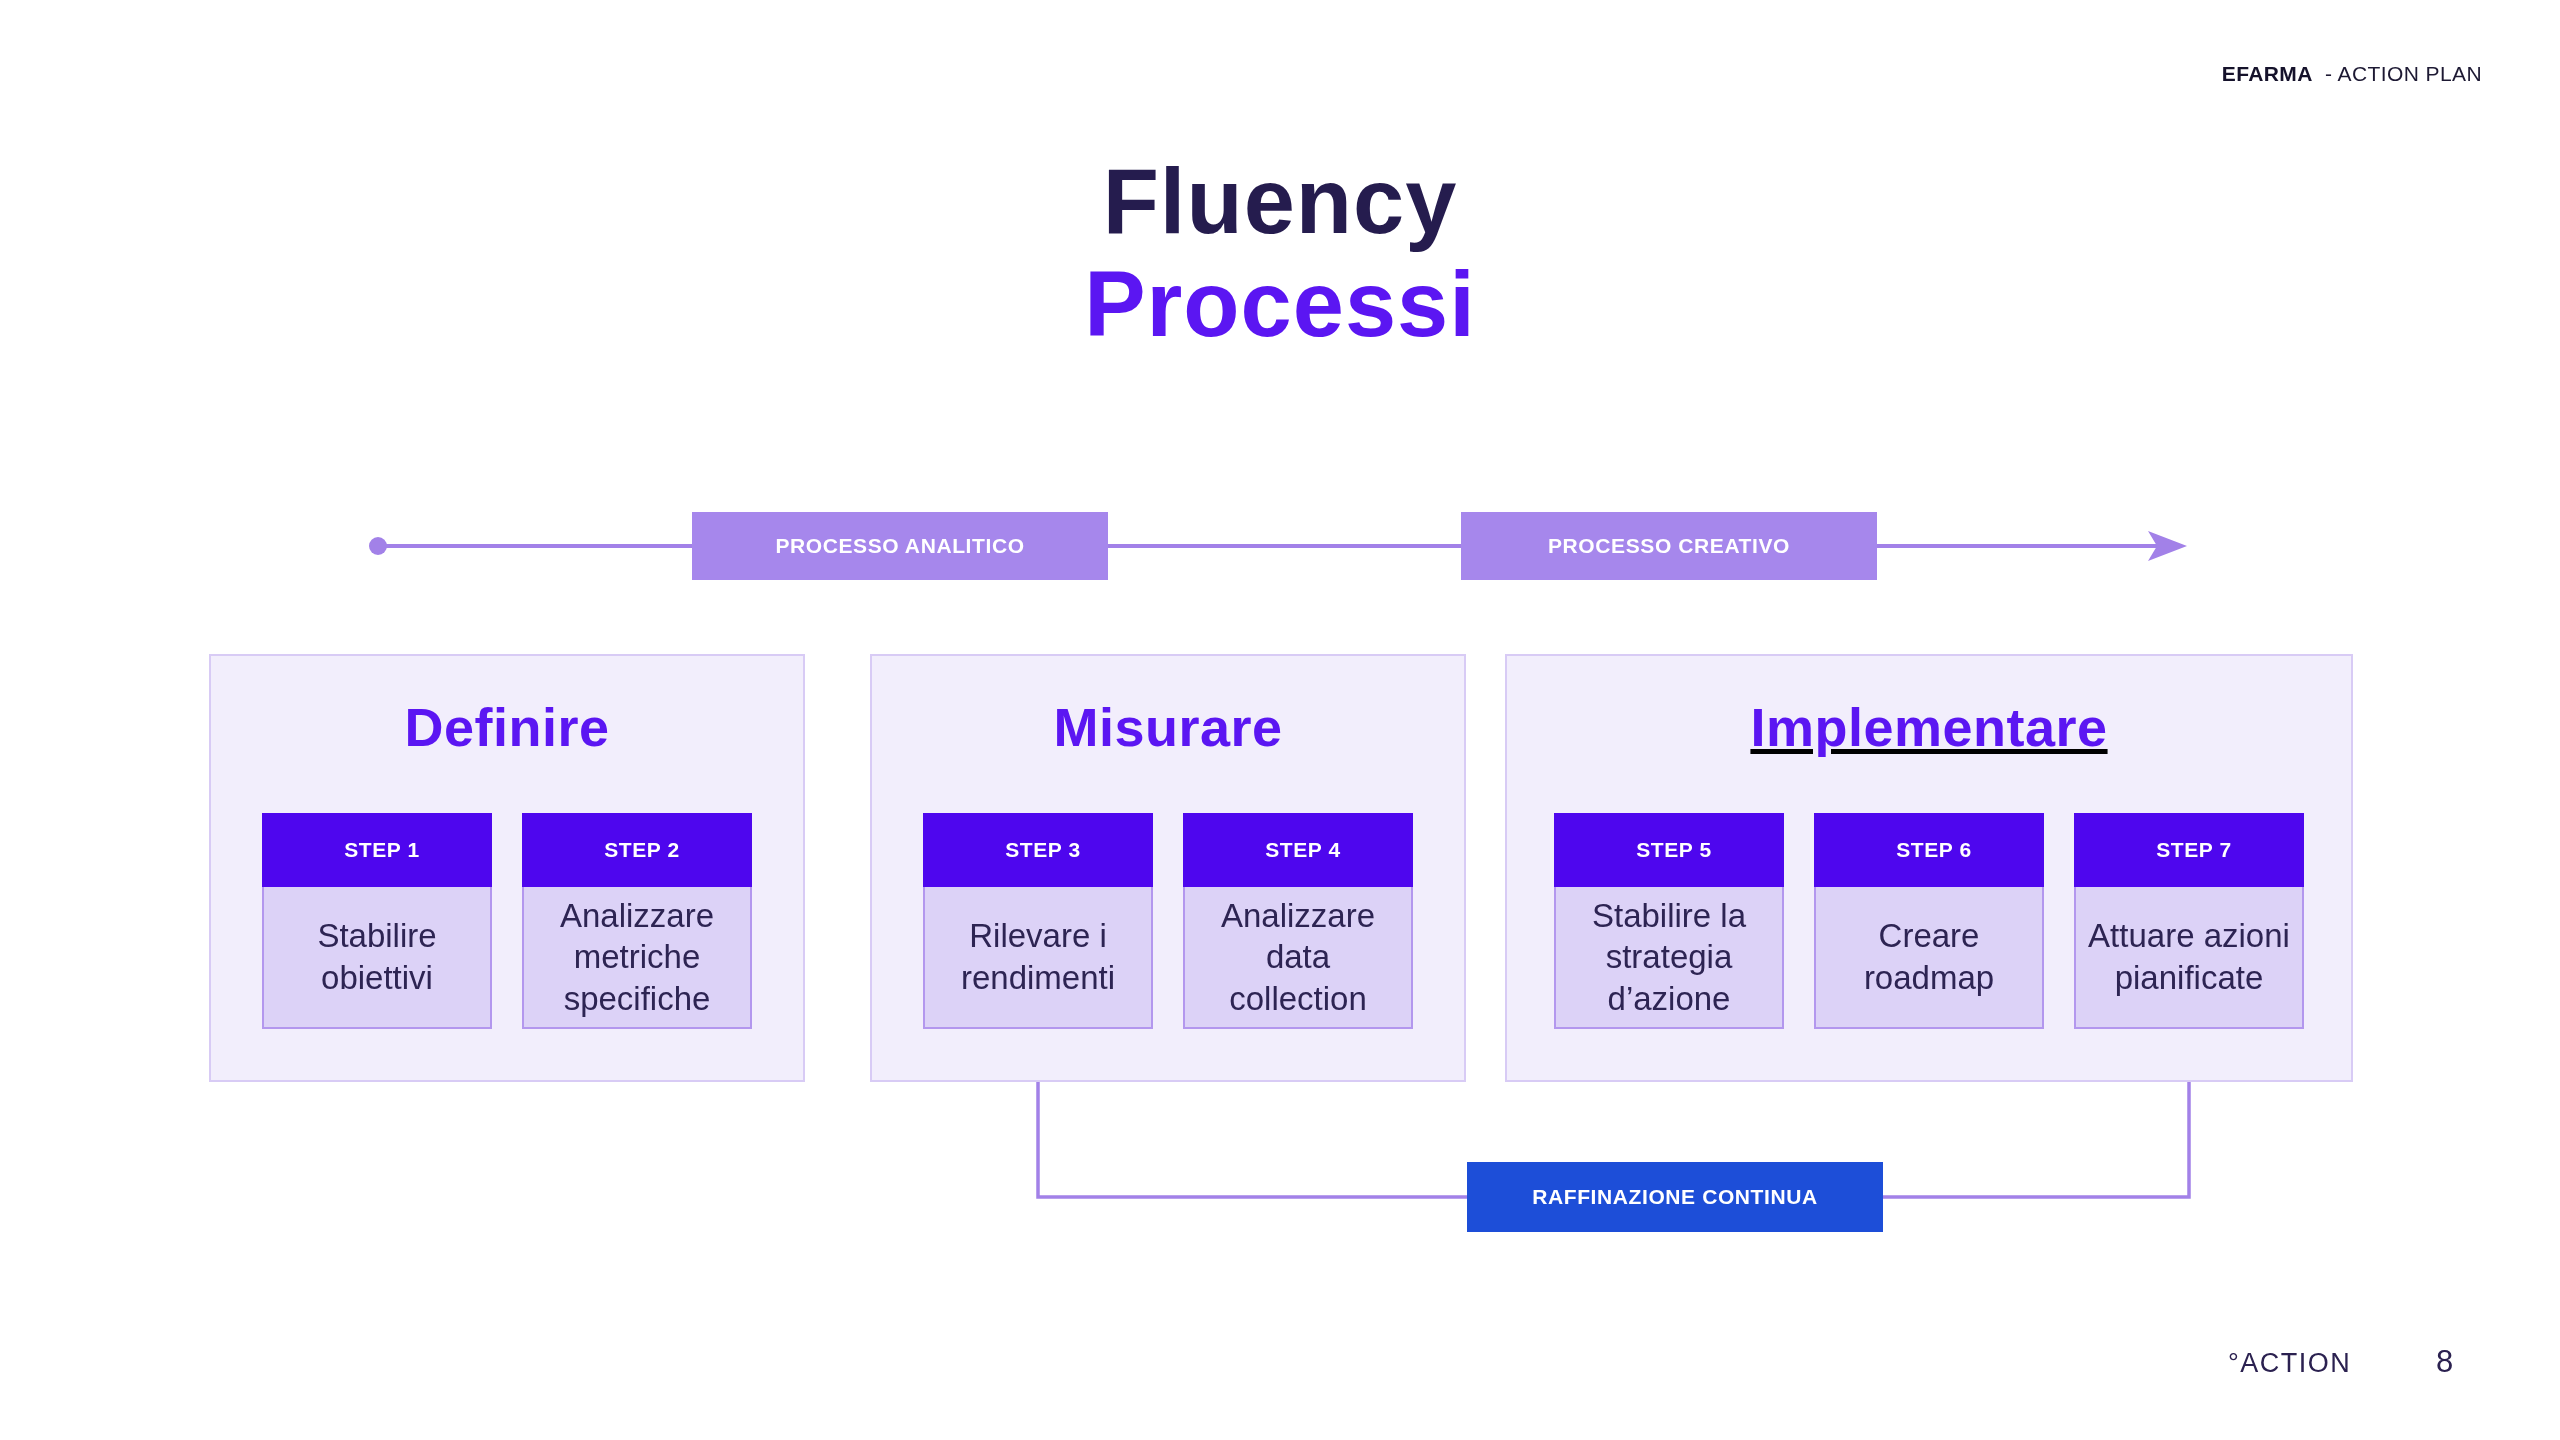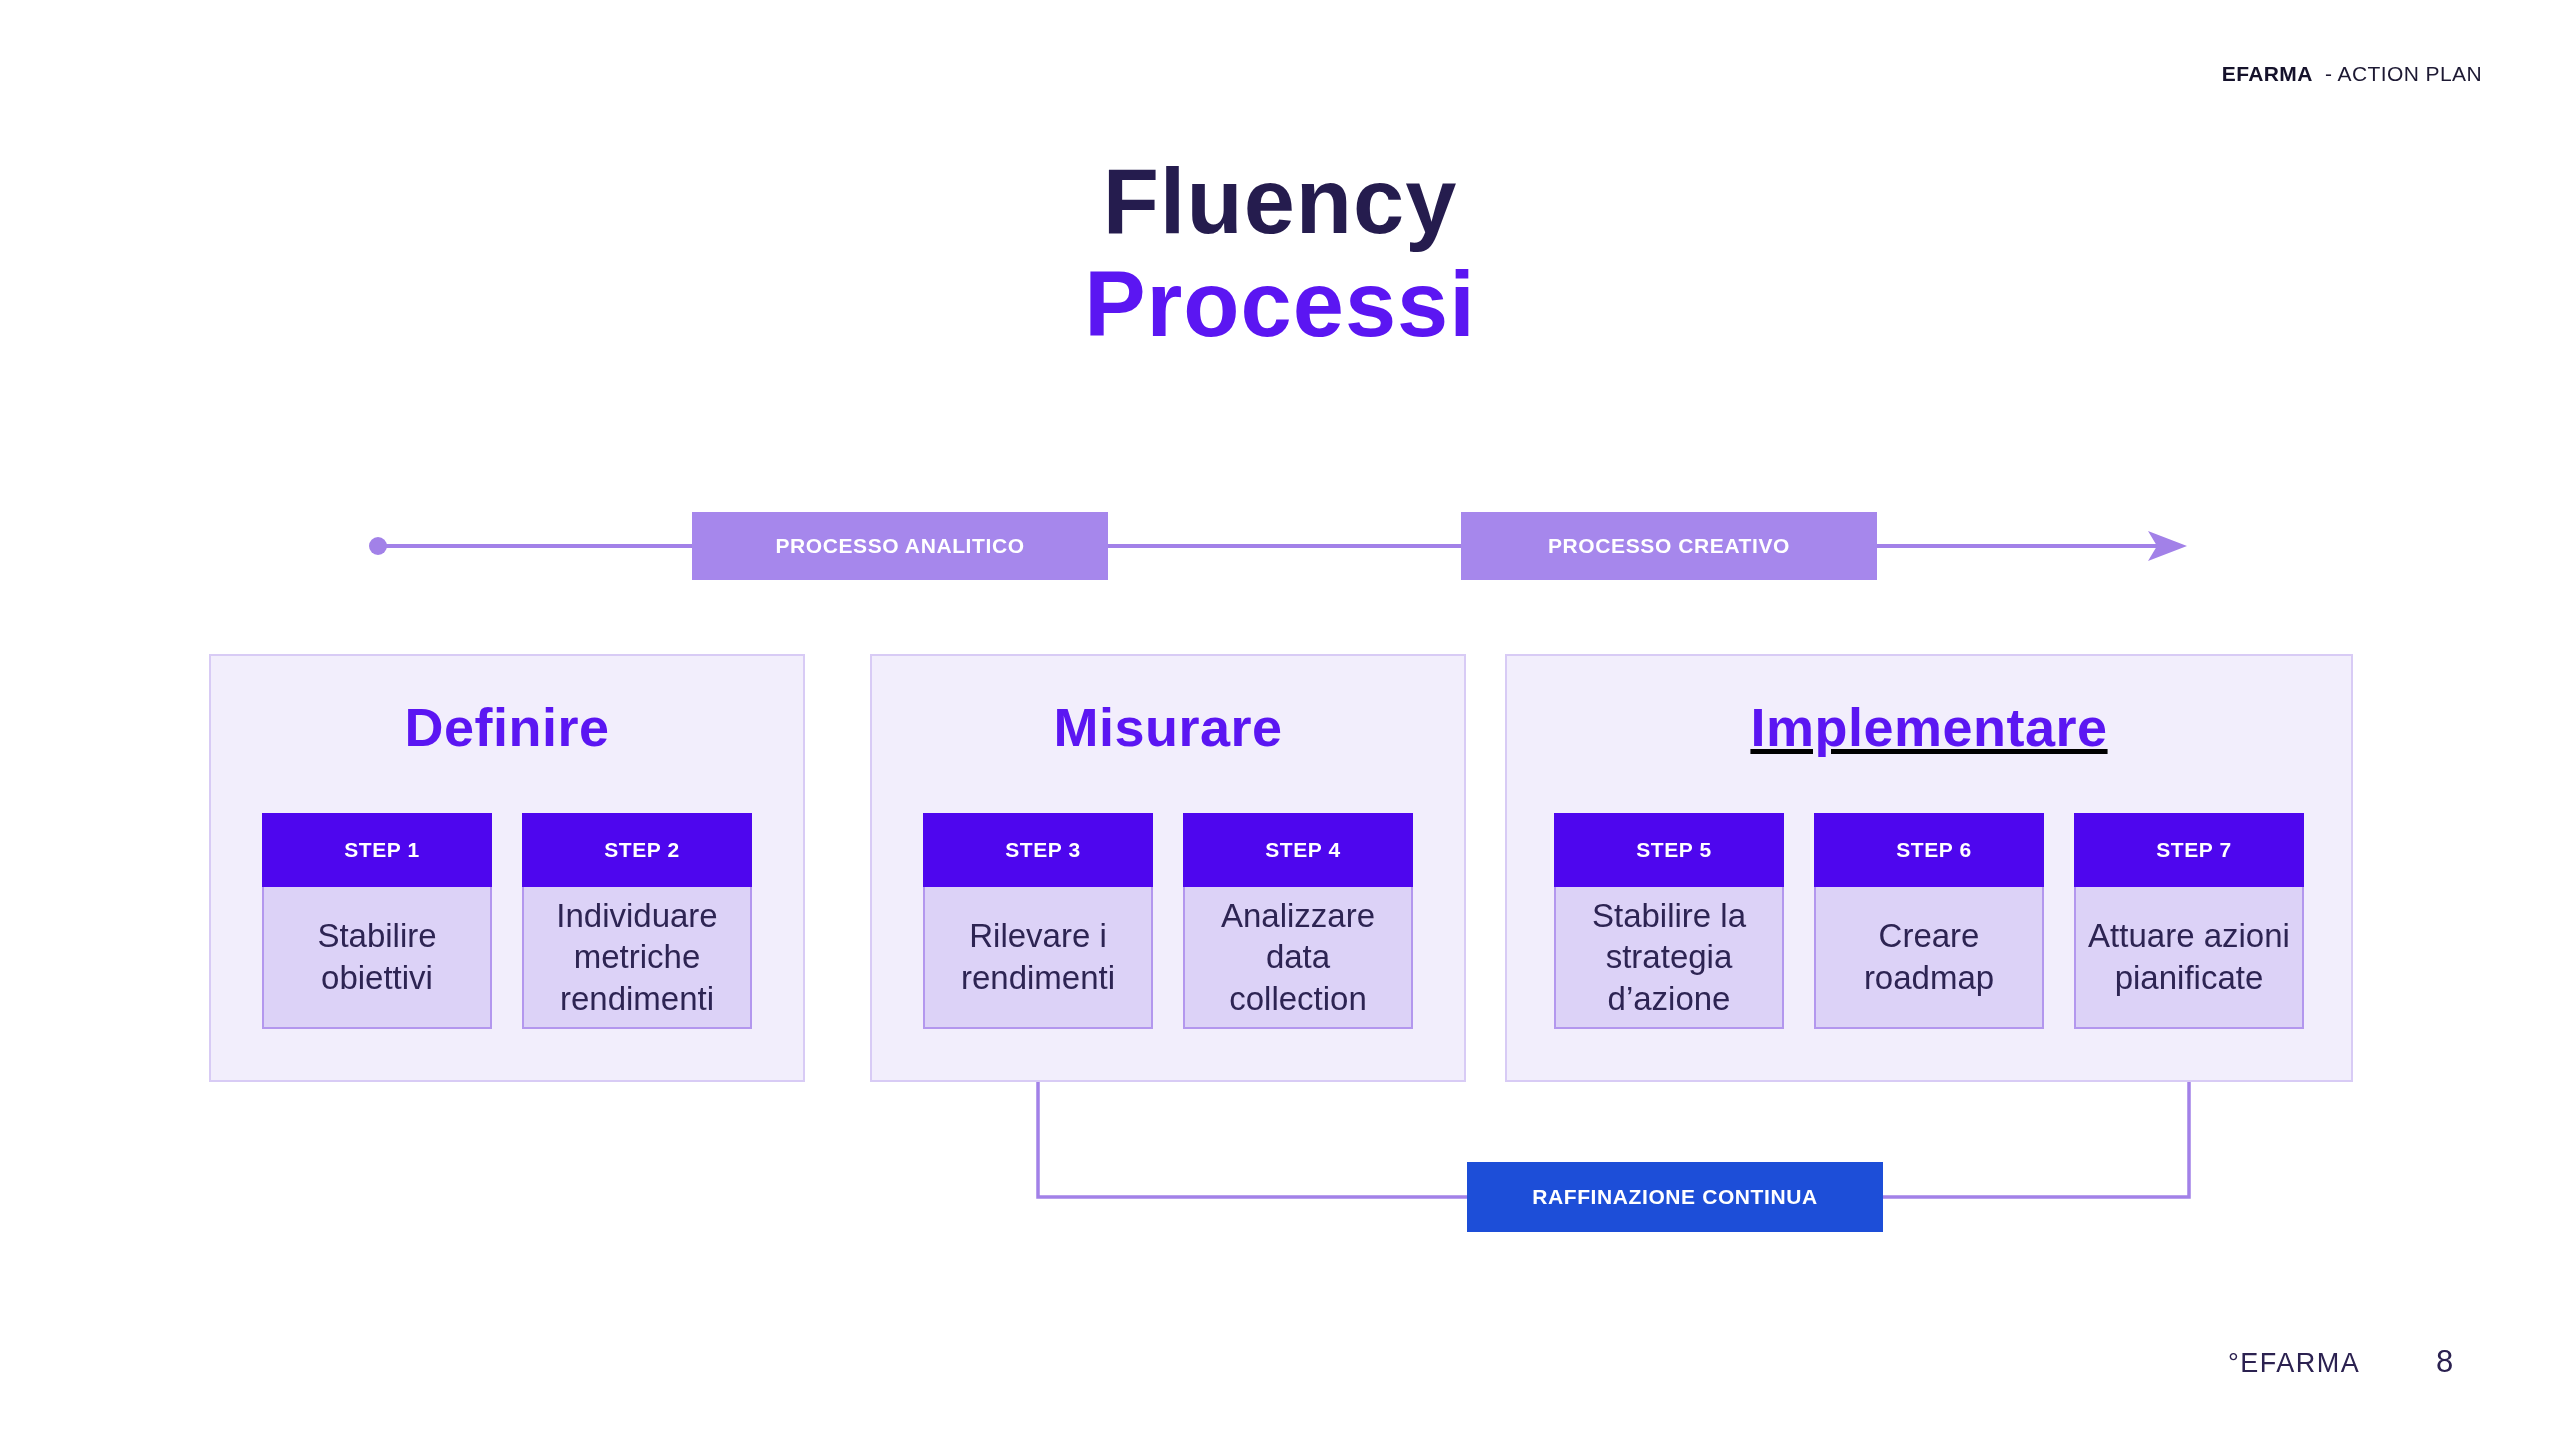--- a/index.html
+++ b/index.html
@@ -83,21 +83,21 @@
 
   <div class="panel panel-1">
     <div class="panel-title">Definire</div>
     <div class="cards">
       <div class="card">
         <div class="card-head">STEP 1</div>
         <div class="card-body">Stabilire obiettivi</div>
       </div>
       <div class="card">
         <div class="card-head">STEP 2</div>
-        <div class="card-body">Individuare metriche rendimenti</div>
+        <div class="card-body">Analizzare metriche specifiche</div>
       </div>
     </div>
   </div>
 
   <div class="panel panel-2">
     <div class="panel-title">Misurare</div>
     <div class="cards">
       <div class="card">
         <div class="card-head">STEP 3</div>
         <div class="card-body">Rilevare i rendimenti</div>
@@ -124,16 +124,16 @@
         <div class="card-head">STEP 7</div>
         <div class="card-body">Attuare azioni pianificate</div>
       </div>
     </div>
   </div>
 
   <div class="fb-box">
     <span>RAFFINAZIONE CONTINUA</span>
   </div>
 
-  <div class="footer-logo">°EFARMA</div>
+  <div class="footer-logo">°ACTION</div>
   <div class="footer-page">8</div>
 
 </div>
 
 </body></html>

